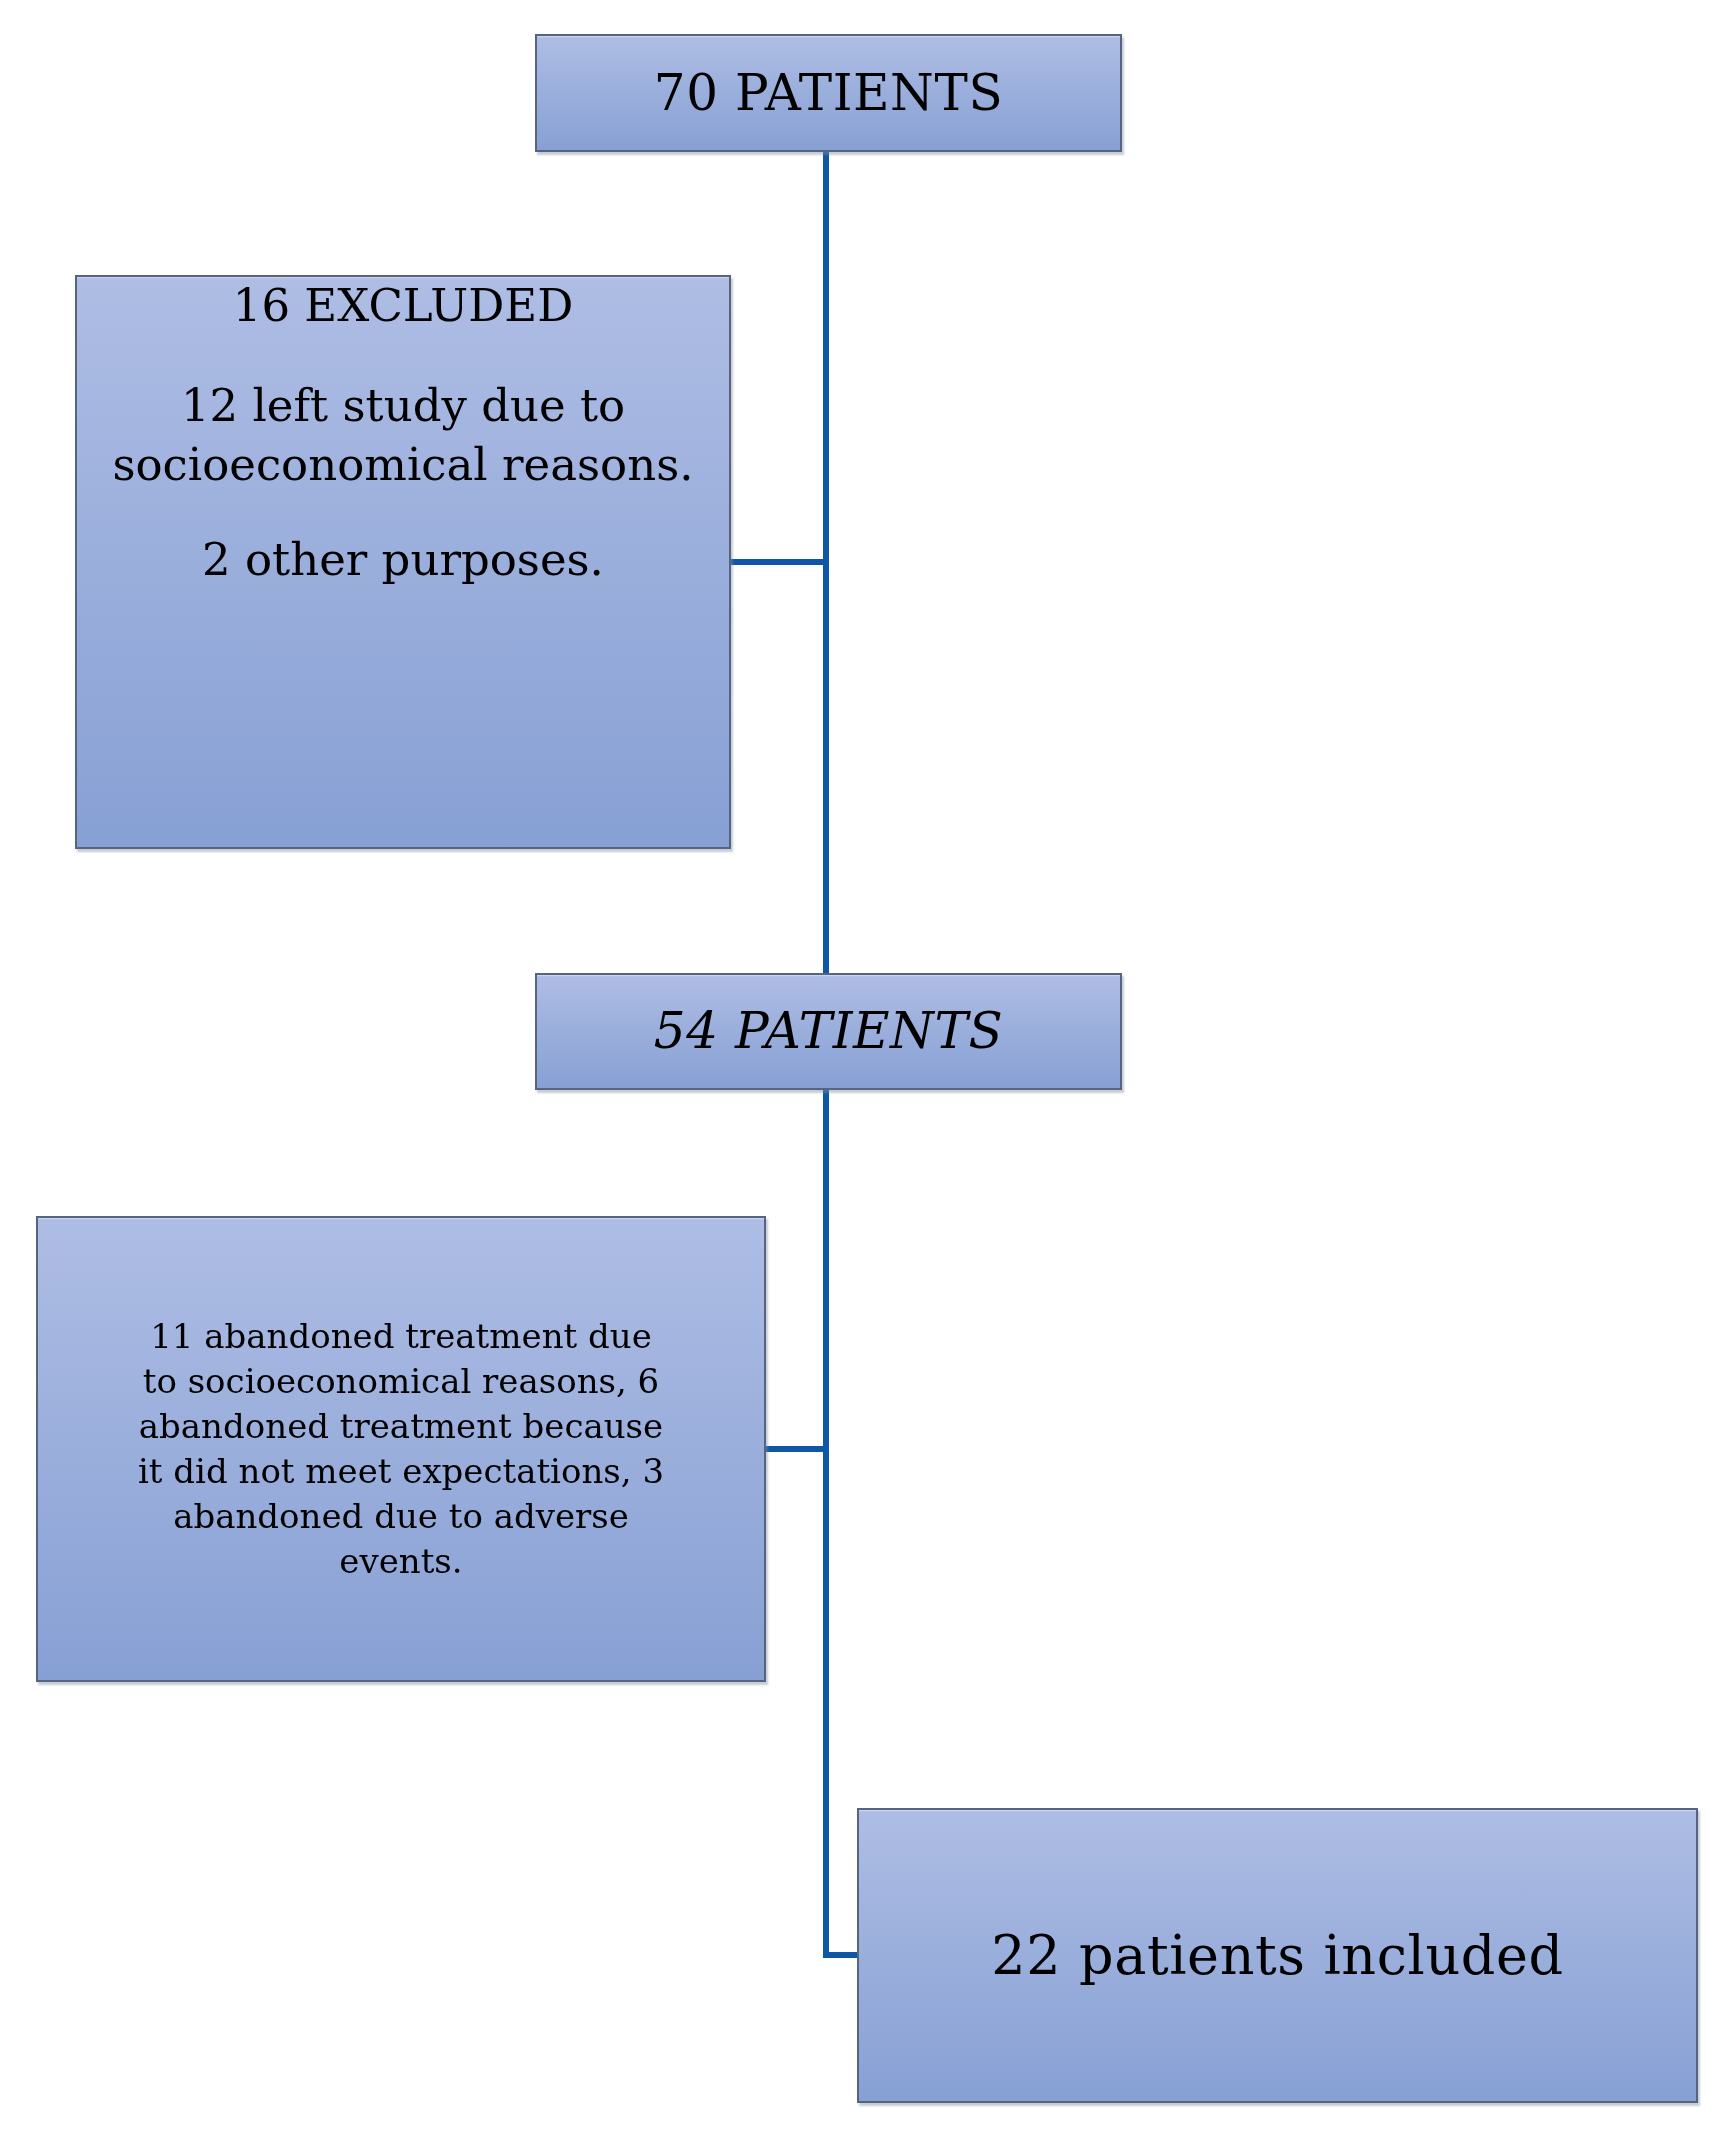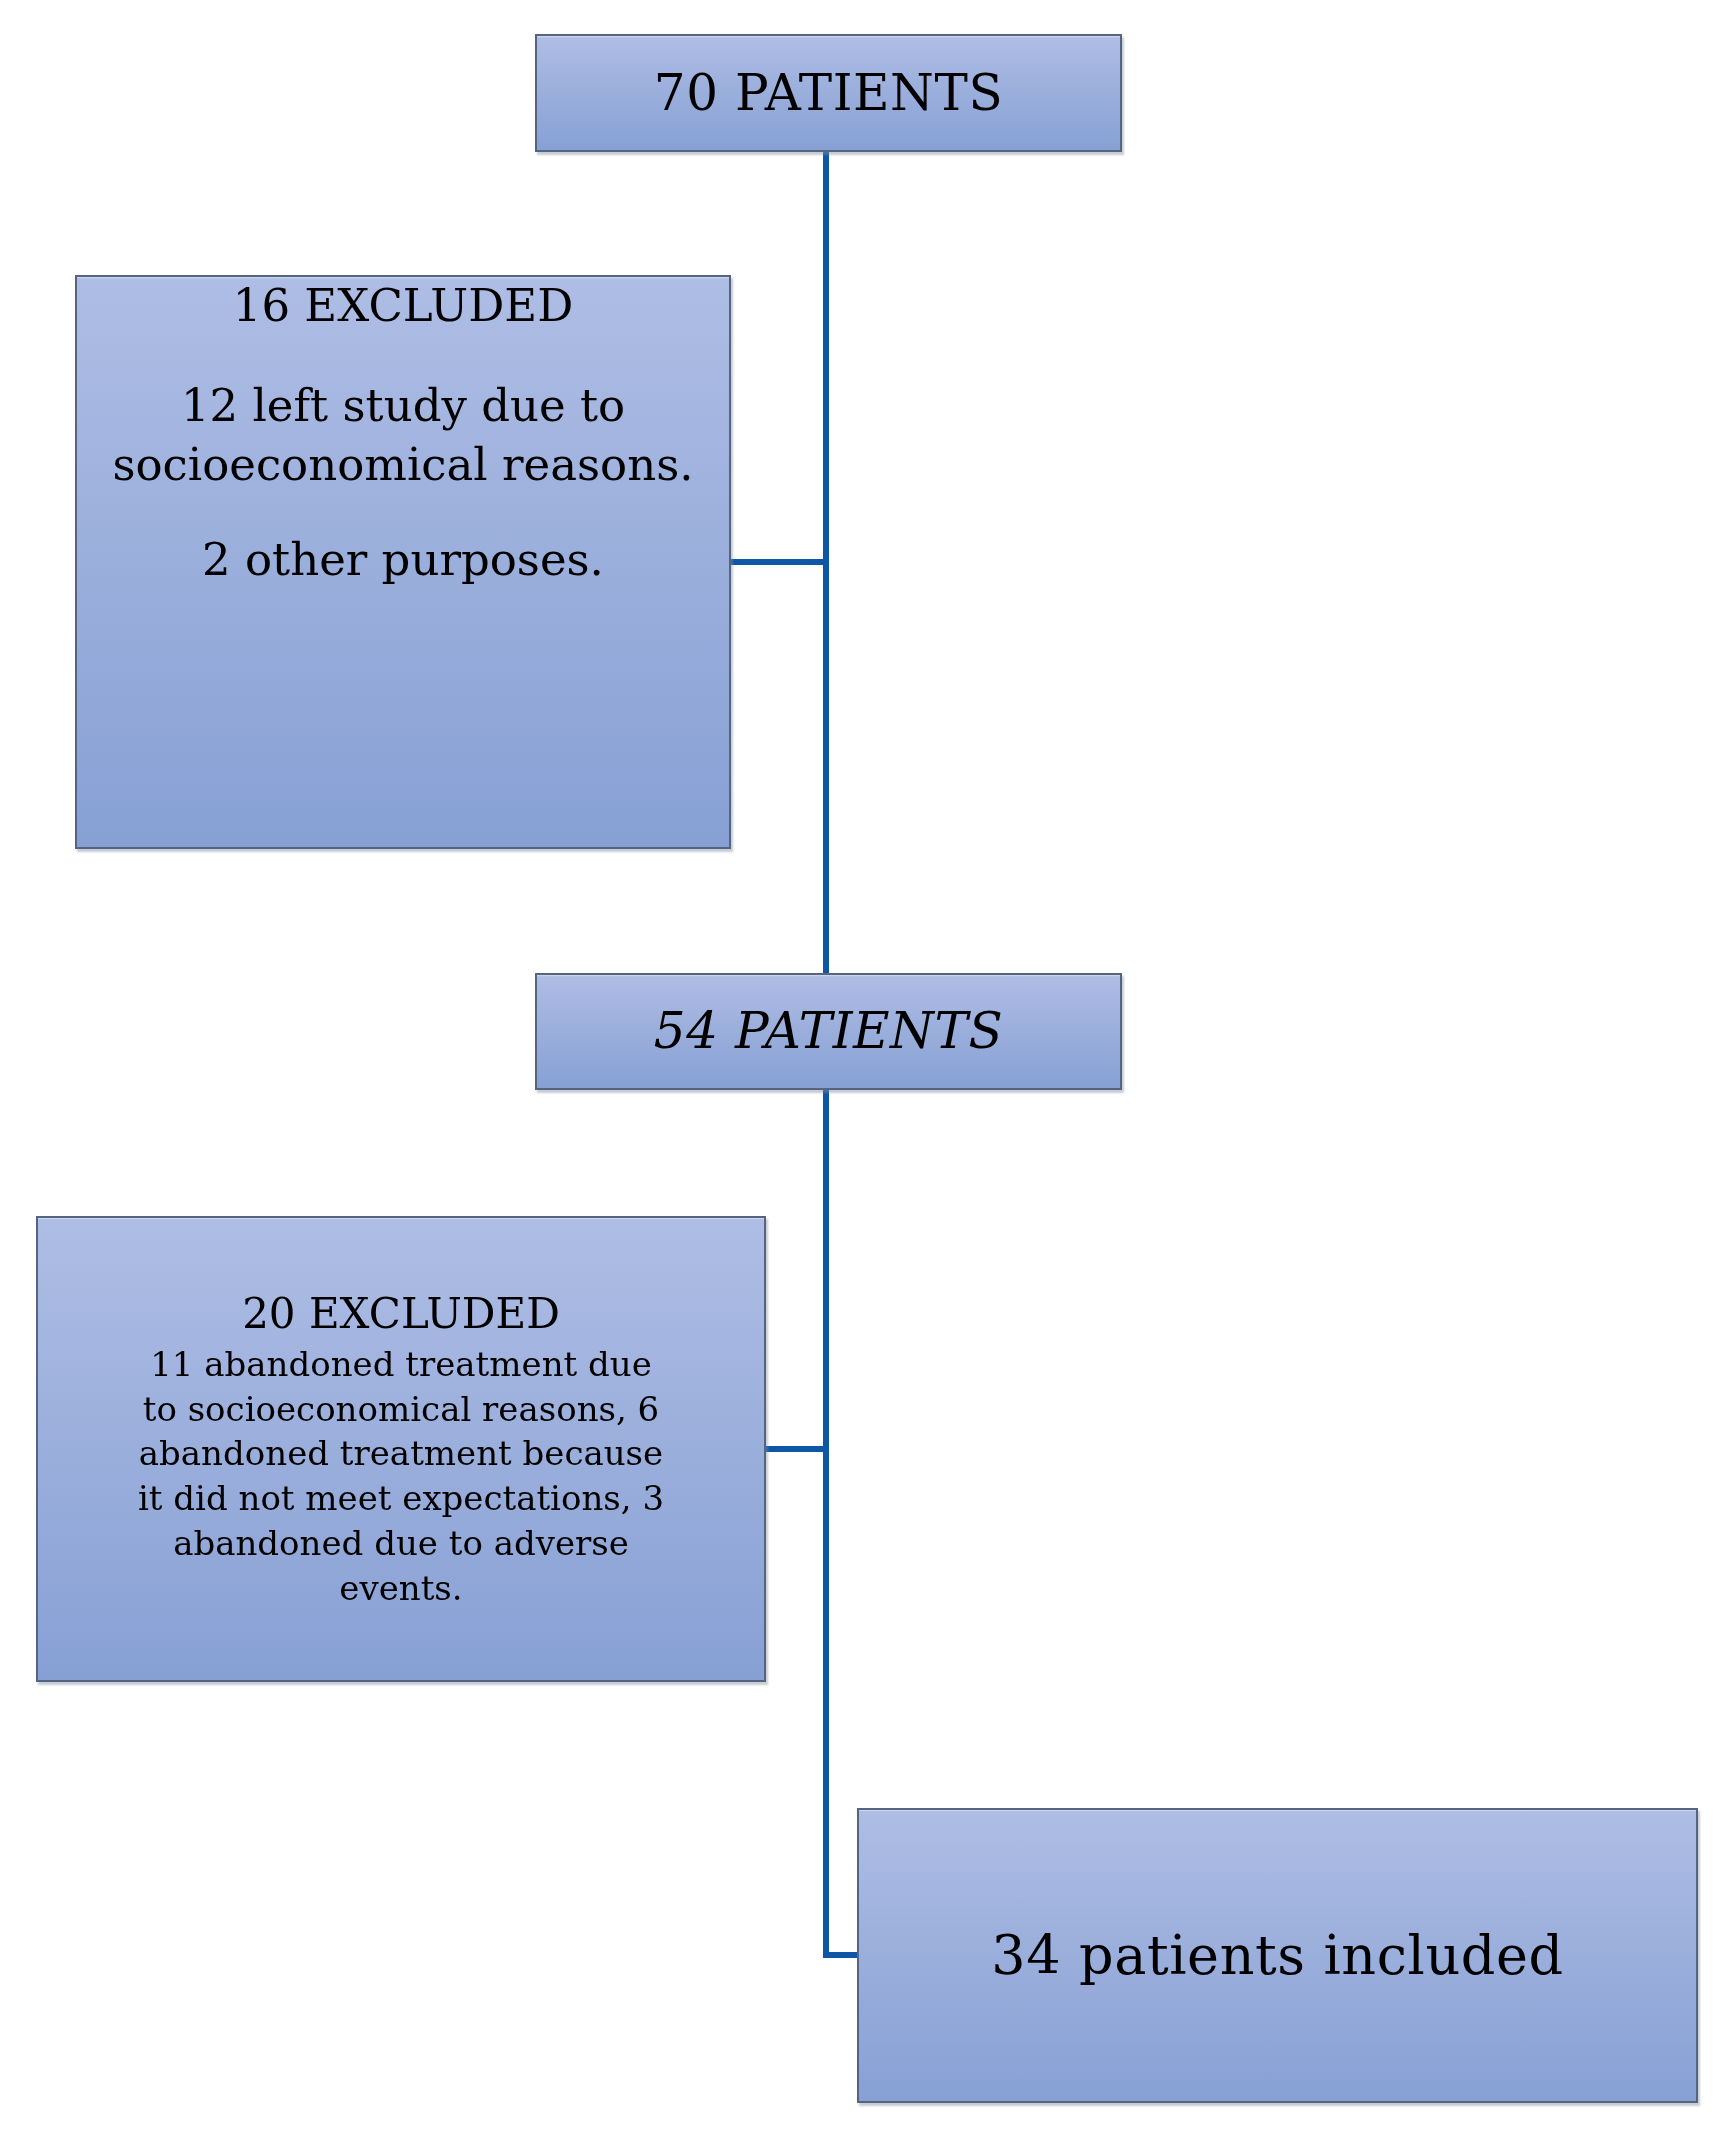--- a/index.html
+++ b/index.html
@@ -95,27 +95,26 @@
     <p class="excl-para">12 left study due to
 socioeconomical reasons.</p>
     <p class="excl-para">2 other purposes.</p>
   </div>
 
   <div class="flow-box center-content" id="box54" style="left:535px; top:973px; width:587px; height:117px;font-style:italic;">
     <div class="headline">54 PATIENTS</div>
   </div>
 
   <div class="flow-box" id="excluded20" style="left:36px; top:1216px; width:730px; height:466px;">
-    <div class="excl-title">20 EXCLUDED</div>
     <p class="excl-para">11 abandoned treatment due
 to socioeconomical reasons, 6
 abandoned treatment because
 it did not meet expectations, 3
 abandoned due to adverse
 events.</p>
   </div>
 
   <div class="flow-box center-content" id="box34" style="left:857px; top:1808px; width:841px; height:295px;">
-    <div class="headline headline-big">34 patients included</div>
+    <div class="headline headline-big">22 patients included</div>
   </div>
 
 </div>
 
 
 </body></html>

